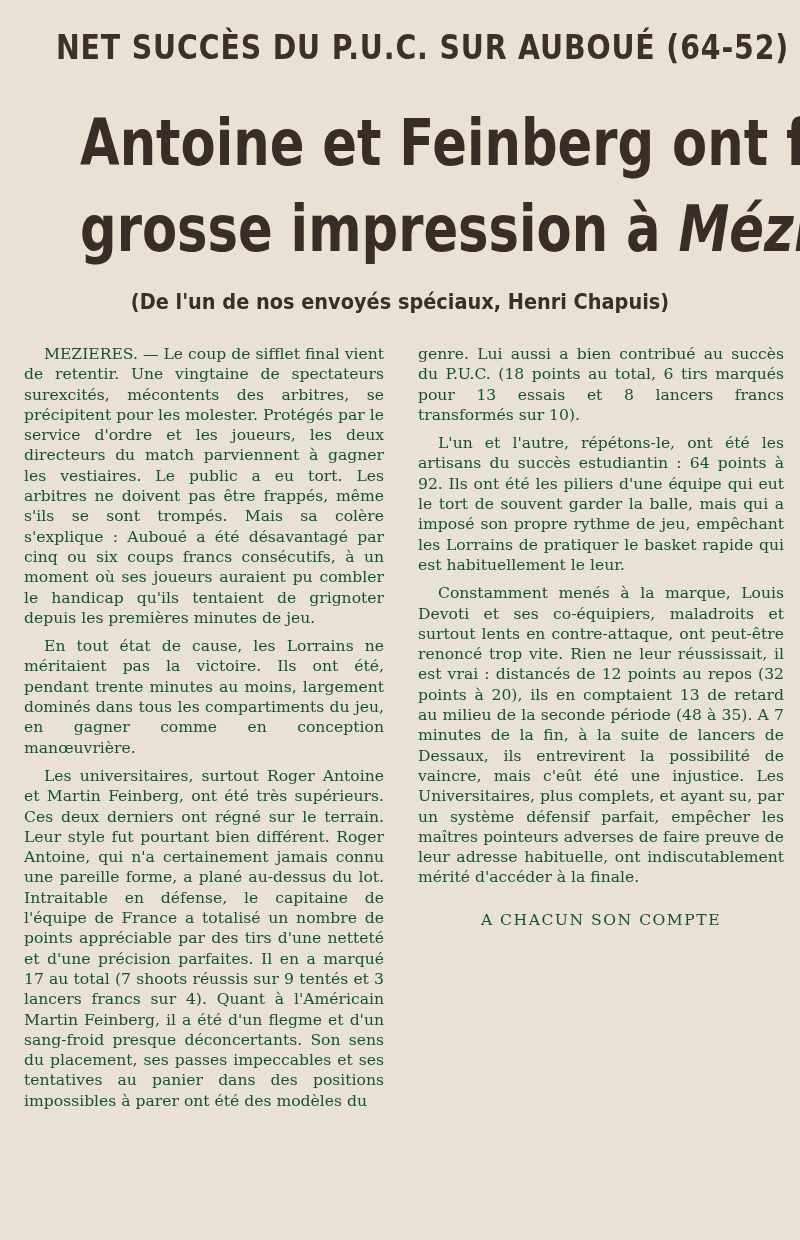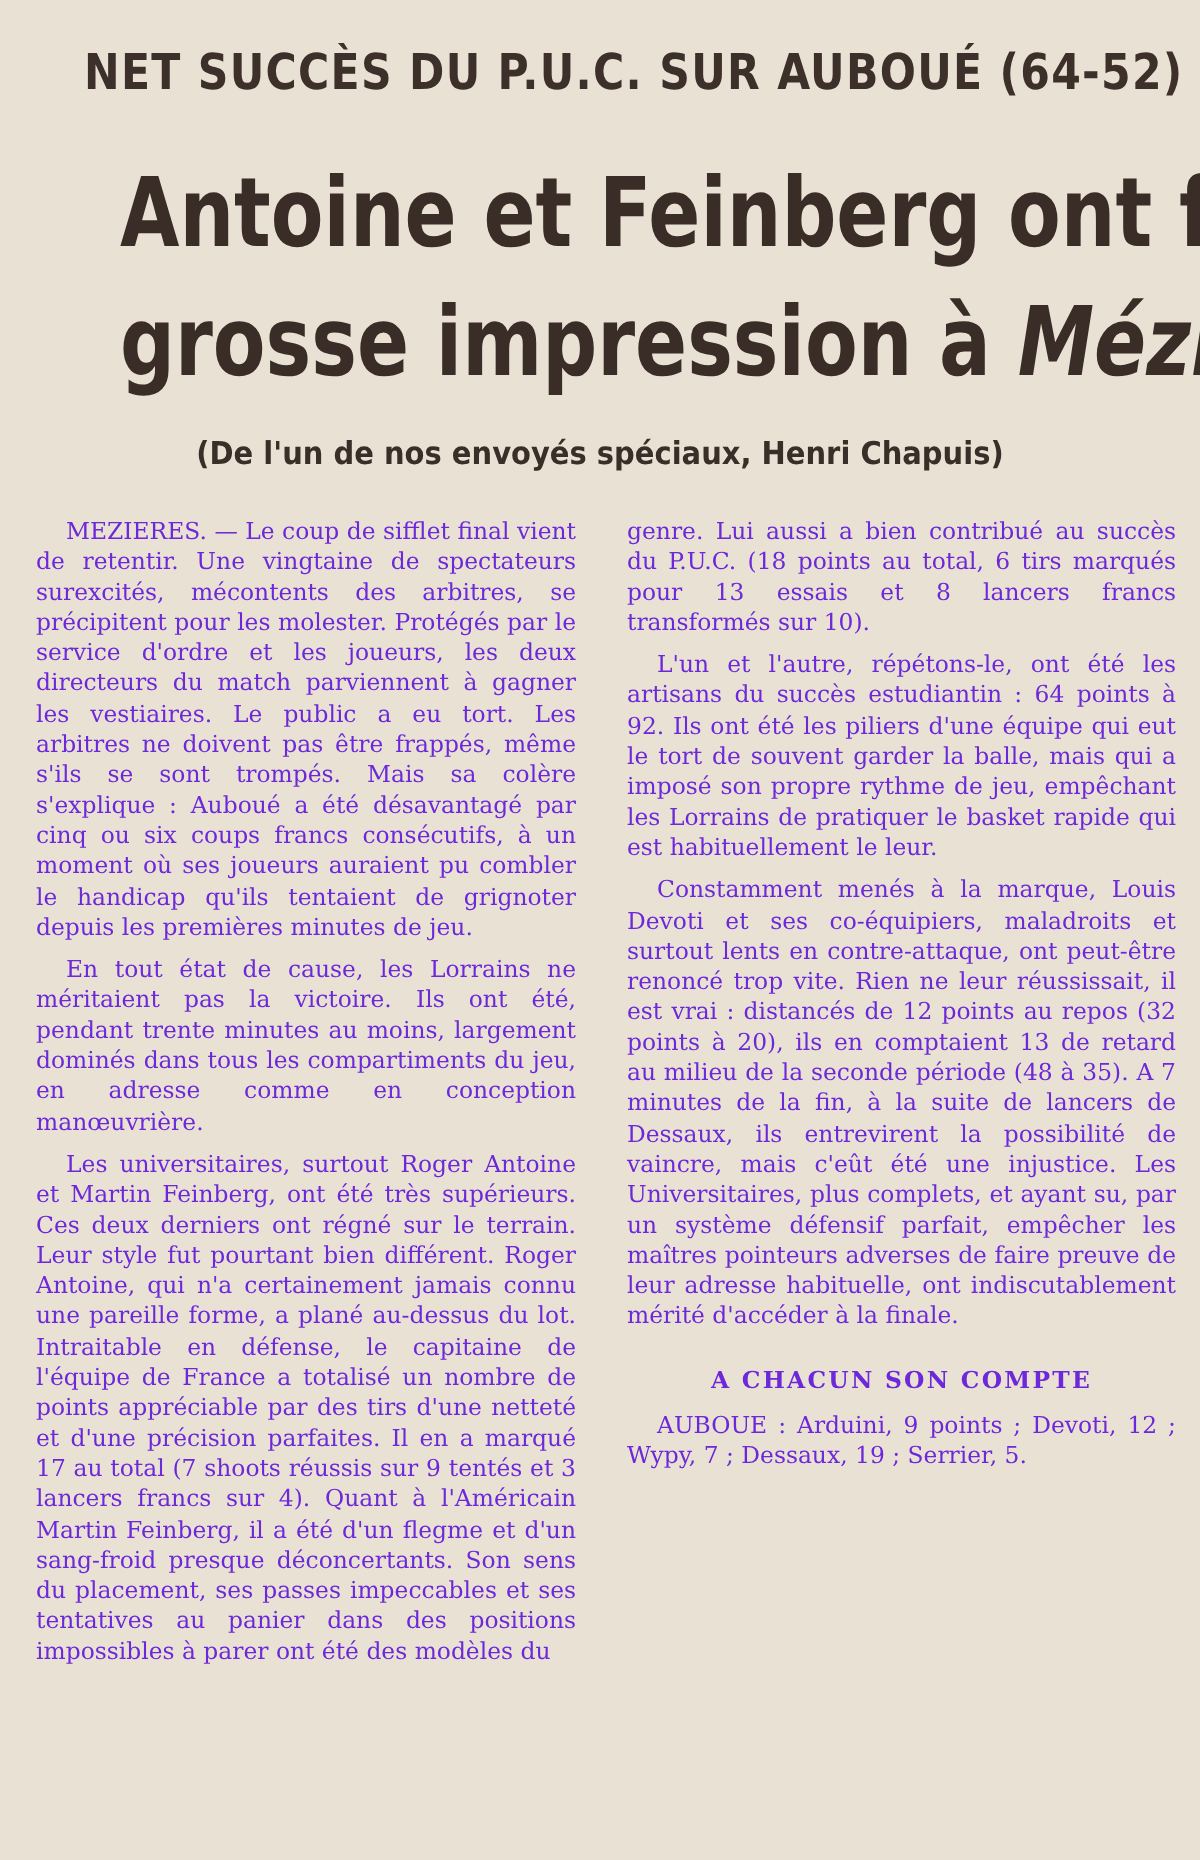--- a/index.html
+++ b/index.html
@@ -26,47 +26,46 @@
     .h2 .ital { font-style:italic; }
     .byline {
       position:absolute; left:0; top:290px; width:800px; text-align:center;
       font-family:"DejaVu Sans", sans-serif; font-weight:bold;
       font-size:21px; color:#3a2e28; white-space:nowrap;
       transform:scaleX(0.92);
     }
     .col {
       position:absolute; top:344px;
       font-family:"DejaVu Serif", serif; font-size:15.6px;
-      line-height:20.3px; color:#6d28d9; text-align:justify;
+      line-height:20.3px; color:#14532d; text-align:justify;
       hyphens:none;
     }
     .col-left { left:24px; width:360px; }
     .col-right { left:418px; width:366px; }
     .col p { margin:0 0 8px 0; text-indent:20px; }
     .col p.noindent { text-indent:0; }
     .box-title {
-      text-align:center; font-weight:bold; letter-spacing:1.5px;
-      margin:22px 0 10px 0; font-size:15.6px;
+      text-align:center; font-weight:normal; letter-spacing:1.5px;
+      margin:22px 0 0 0; font-size:15.6px;
     }
   </style>
 </head>
 <body>
 
 <div class="kicker">NET SUCCÈS DU P.U.C. SUR AUBOUÉ (64-52)</div>
 
 <div class="headline h1">Antoine et Feinberg ont fait</div>
 <div class="headline h2"><span>grosse impression à </span><span class="ital">Mézières</span></div>
 
 <div class="byline">(De l'un de nos envoyés spéciaux, Henri Chapuis)</div>
 
 <div class="col col-left">
   <p>MEZIERES. — Le coup de sifflet final vient de retentir. Une vingtaine de spectateurs surexcités, mécontents des arbitres, se précipitent pour les molester. Protégés par le service d'ordre et les joueurs, les deux directeurs du match parviennent à gagner les vestiaires. Le public a eu tort. Les arbitres ne doivent pas être frappés, même s'ils se sont trompés. Mais sa colère s'explique : Auboué a été désavantagé par cinq ou six coups francs consécutifs, à un moment où ses joueurs auraient pu combler le handicap qu'ils tentaient de grignoter depuis les premières minutes de jeu.</p>
-  <p>En tout état de cause, les Lorrains ne méritaient pas la victoire. Ils ont été, pendant trente minutes au moins, largement dominés dans tous les compartiments du jeu, en adresse comme en conception manœuvrière.</p>
+  <p>En tout état de cause, les Lorrains ne méritaient pas la victoire. Ils ont été, pendant trente minutes au moins, largement dominés dans tous les compartiments du jeu, en gagner comme en conception manœuvrière.</p>
   <p>Les universitaires, surtout Roger Antoine et Martin Feinberg, ont été très supérieurs. Ces deux derniers ont régné sur le terrain. Leur style fut pourtant bien différent. Roger Antoine, qui n'a certainement jamais connu une pareille forme, a plané au-dessus du lot. Intraitable en défense, le capitaine de l'équipe de France a totalisé un nombre de points appréciable par des tirs d'une netteté et d'une précision parfaites. Il en a marqué 17 au total (7 shoots réussis sur 9 tentés et 3 lancers francs sur 4). Quant à l'Américain Martin Feinberg, il a été d'un flegme et d'un sang-froid presque déconcertants. Son sens du placement, ses passes impeccables et ses tentatives au panier dans des positions impossibles à parer ont été des modèles du</p>
 </div>
 
 <div class="col col-right">
   <p class="noindent">genre. Lui aussi a bien contribué au succès du P.U.C. (18 points au total, 6 tirs marqués pour 13 essais et 8 lancers francs transformés sur 10).</p>
   <p>L'un et l'autre, répétons-le, ont été les artisans du succès estudiantin : 64 points à 92. Ils ont été les piliers d'une équipe qui eut le tort de souvent garder la balle, mais qui a imposé son propre rythme de jeu, empêchant les Lorrains de pratiquer le basket rapide qui est habituellement le leur.</p>
   <p>Constamment menés à la marque, Louis Devoti et ses co-équipiers, maladroits et surtout lents en contre-attaque, ont peut-être renoncé trop vite. Rien ne leur réussissait, il est vrai : distancés de 12 points au repos (32 points à 20), ils en comptaient 13 de retard au milieu de la seconde période (48 à 35). A 7 minutes de la fin, à la suite de lancers de Dessaux, ils entrevirent la possibilité de vaincre, mais c'eût été une injustice. Les Universitaires, plus complets, et ayant su, par un système défensif parfait, empêcher les maîtres pointeurs adverses de faire preuve de leur adresse habituelle, ont indiscutablement mérité d'accéder à la finale.</p>
   <div class="box-title">A CHACUN SON COMPTE</div>
-  <p>AUBOUE : Arduini, 9 points ; Devoti, 12 ; Wypy, 7 ; Dessaux, 19 ; Serrier, 5.</p>
 </div>
 
 </body></html>

